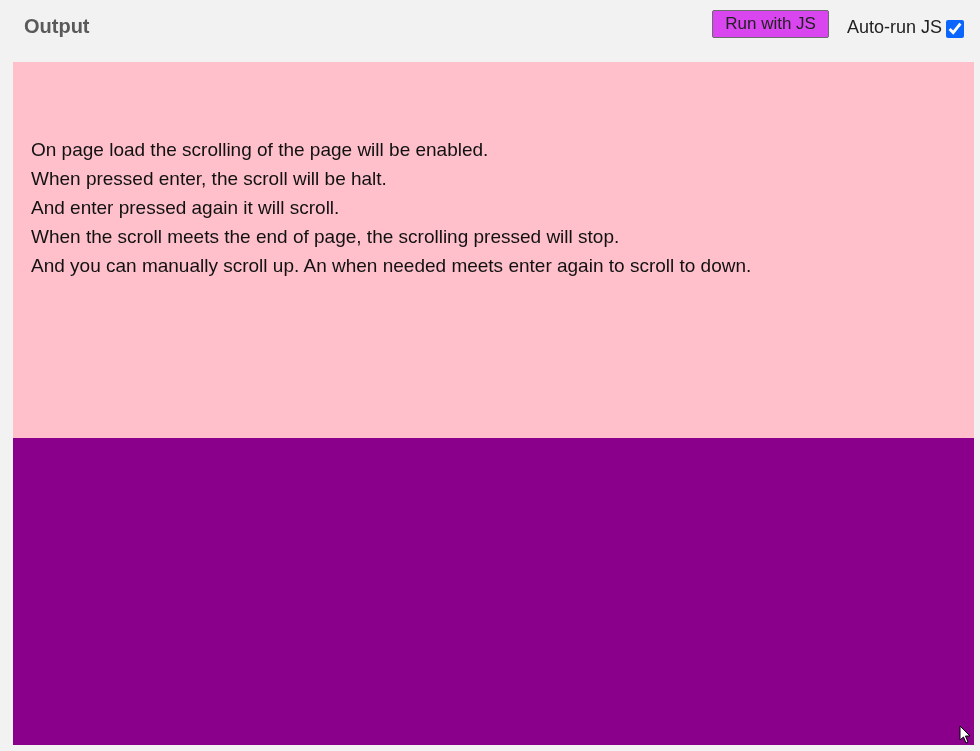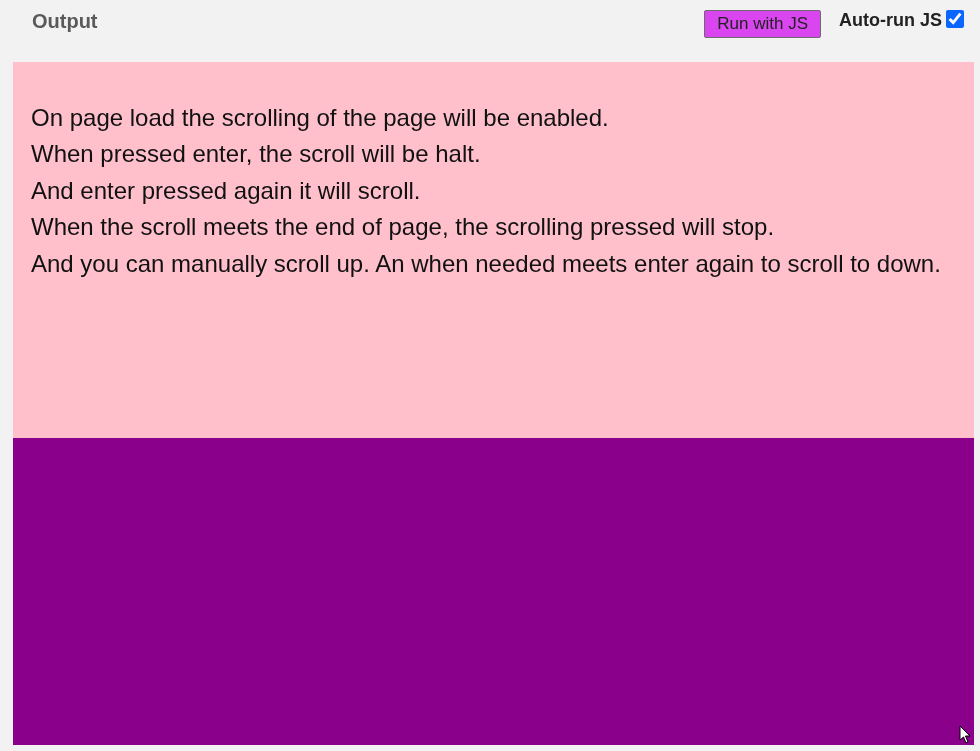--- a/index.html
+++ b/index.html
@@ -5,22 +5,22 @@
     * { box-sizing: border-box; margin: 0; padding: 0; }
     html, body {
       width: 980px;
       height: 751px;
       font-family: "Segoe UI", -apple-system, Helvetica, Arial, sans-serif;
       background: #f2f2f2;
       overflow: hidden;
     }
     .topbar {
       display: flex;
-      align-items: flex-start;
-      padding: 10px 16px 14px 32px;
+      align-items: flex-end;
+      padding: 10px 16px 14px 24px;
       background: #f2f2f2;
     }
     .topbar .title {
       font-size: 20px;
       font-weight: 700;
       color: #5a5a5a;
     }
     .topbar .spacer { flex: 1; }
     .run-btn {
       font-size: 17px;
@@ -29,21 +29,20 @@
       border: 1px solid #6c6c6c;
       border-radius: 2px;
       cursor: pointer;
       margin-right: 18px;
       color: #222;
     }
     .autorun-label {
       font-size: 18px;
       color: #222;
       margin-right: 4px;
-      font-weight: bold;
     }
     .autorun-check {
       width: 18px;
       height: 18px;
       accent-color: #0a66ff;
     }
     .output-area {
       position: absolute;
       left: 13px;
       right: 6px;
@@ -57,24 +56,25 @@
     .panel.pink {
       background: #ffc0cb;
       padding: 38px 18px 0 18px;
       height: 376px;
     }
     .panel.purple {
       background: #8b008b;
       height: 400px;
     }
     .body-text {
-      font-size: 24px;
+      font-size: 19px;
       line-height: 1.52;
       color: #111;
       font-weight: 400;
+      margin-top: 36px;
     }
     
     .output-area::-webkit-scrollbar { width: 6px; }
     .output-area::-webkit-scrollbar-thumb { background: #c0c0c0; }
     
     .cursor-arrow {
       position: absolute;
       right: 7px;
       bottom: 6px;
       width: 14px;

